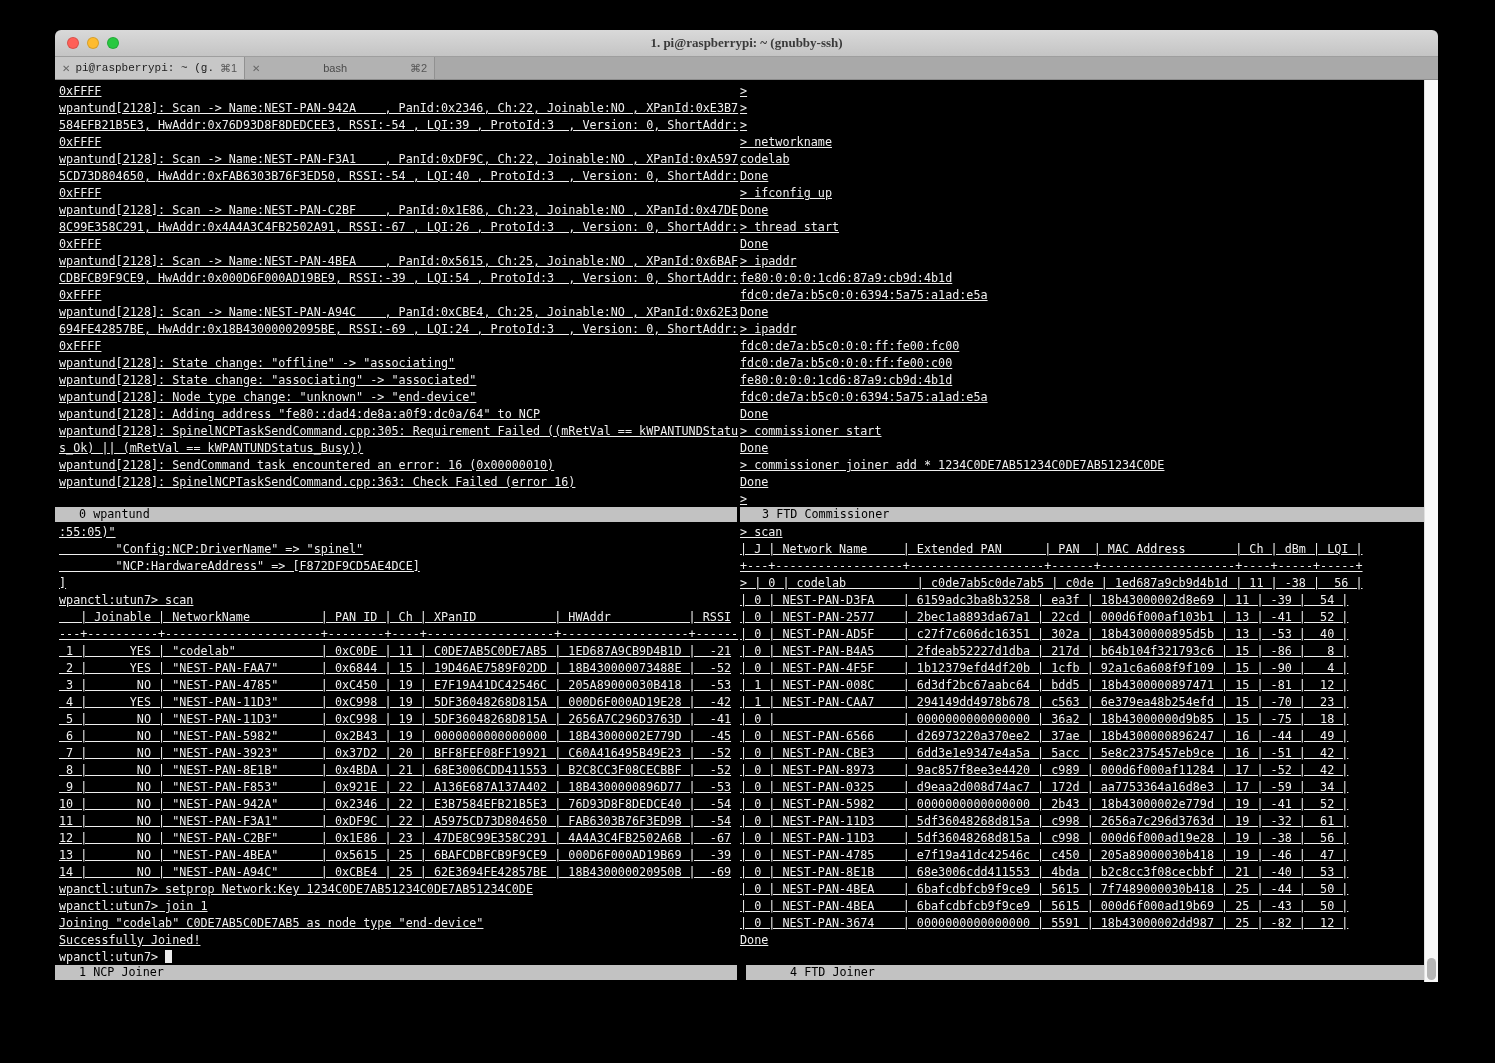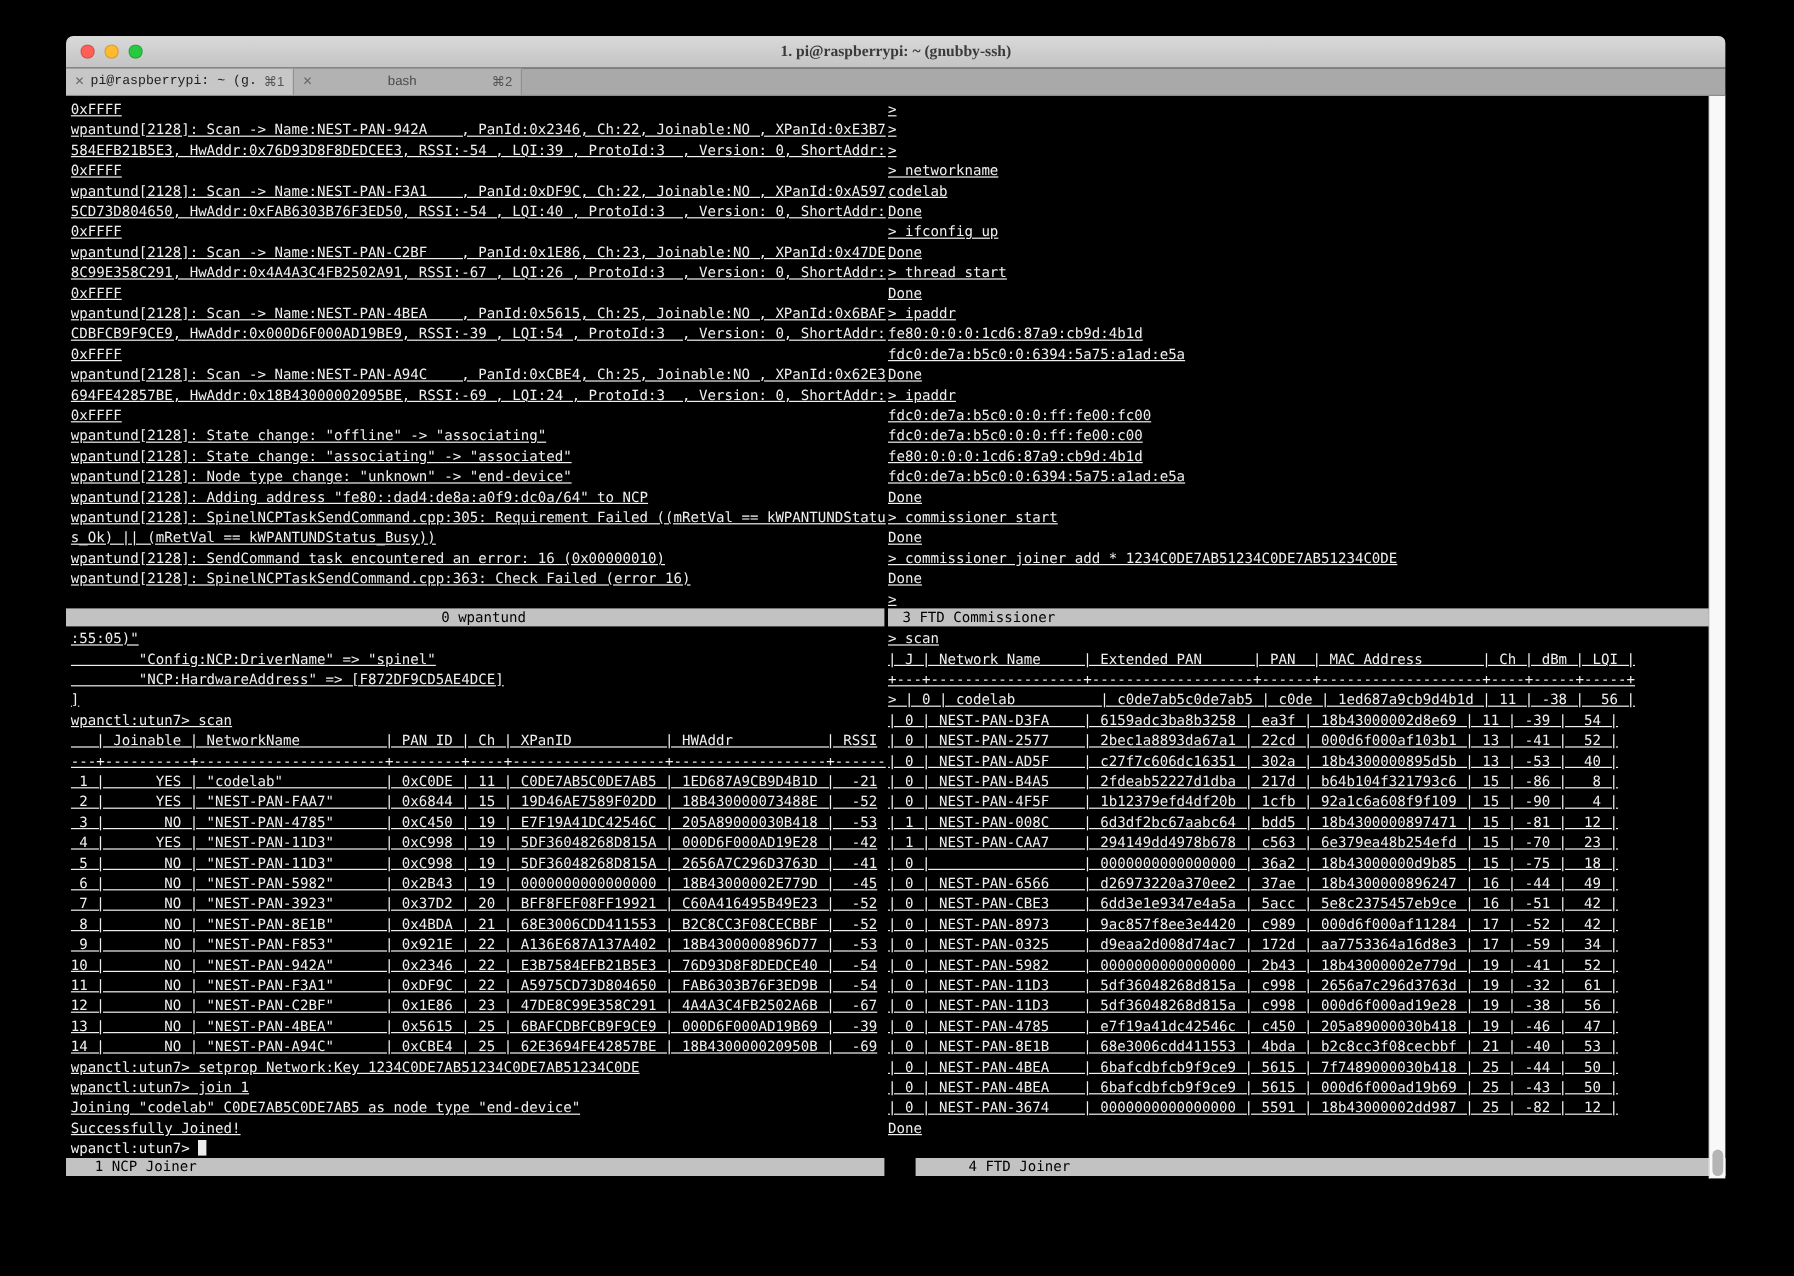--- a/index.html
+++ b/index.html
@@ -30,24 +30,24 @@
   .pane-tl pre{padding-top:3px;}
   .pane-tr{left:685px;top:0;width:684px;height:427px;}
   .pane-tr pre{padding-top:3px;}
   .pane-bl{left:4px;top:442px;width:680px;height:443px;}
   .pane-bl pre{padding-top:2px;}
   .pane-br{left:685px;top:442px;width:684px;height:443px;}
   .pane-br pre{padding-top:2px;}
   .statusbar{position:absolute;height:15px;background:#c2c2c2;color:#000;
              font-family:"DejaVu Sans Mono","Liberation Mono",monospace;
              font-size:11.75px;line-height:15px;white-space:pre;overflow:hidden;}
-  .sb-tl{left:0;top:427px;width:682px;padding-left:14px;box-sizing:border-box;text-align:center;}
-  .sb-tr{left:685px;top:427px;width:684px;padding-left:12px;box-sizing:border-box;}
+  .sb-tl{left:0;top:427px;width:682px;padding-left:24px;box-sizing:border-box;}
+  .sb-tr{left:685px;top:427px;width:684px;padding-left:22px;box-sizing:border-box;}
   .sb-bl{left:0;top:885px;width:682px;padding-left:24px;box-sizing:border-box;}
-  .sb-br{left:708px;top:885px;width:679px;padding-left:44px;box-sizing:border-box;}
+  .sb-br{left:691px;top:885px;width:679px;padding-left:44px;box-sizing:border-box;}
   .promptline{font-family:"DejaVu Sans Mono","Liberation Mono",monospace;
               font-size:11.75px;line-height:17px;color:#f0f0f0;white-space:pre;}
   .cursor{display:inline-block;width:7px;height:13px;background:#ececec;
           vertical-align:-2px;margin-left:7px;}
   .scrollbar{position:absolute;right:0;top:0;width:14px;height:902px;background:#f8f8f8;
              border-left:1px solid #e0e0e0;box-sizing:border-box;}
   .thumb{position:absolute;left:2px;bottom:2px;width:9px;height:22px;border-radius:5px;background:#b5b5b5;}
 </style>
 </head>
 <body>

